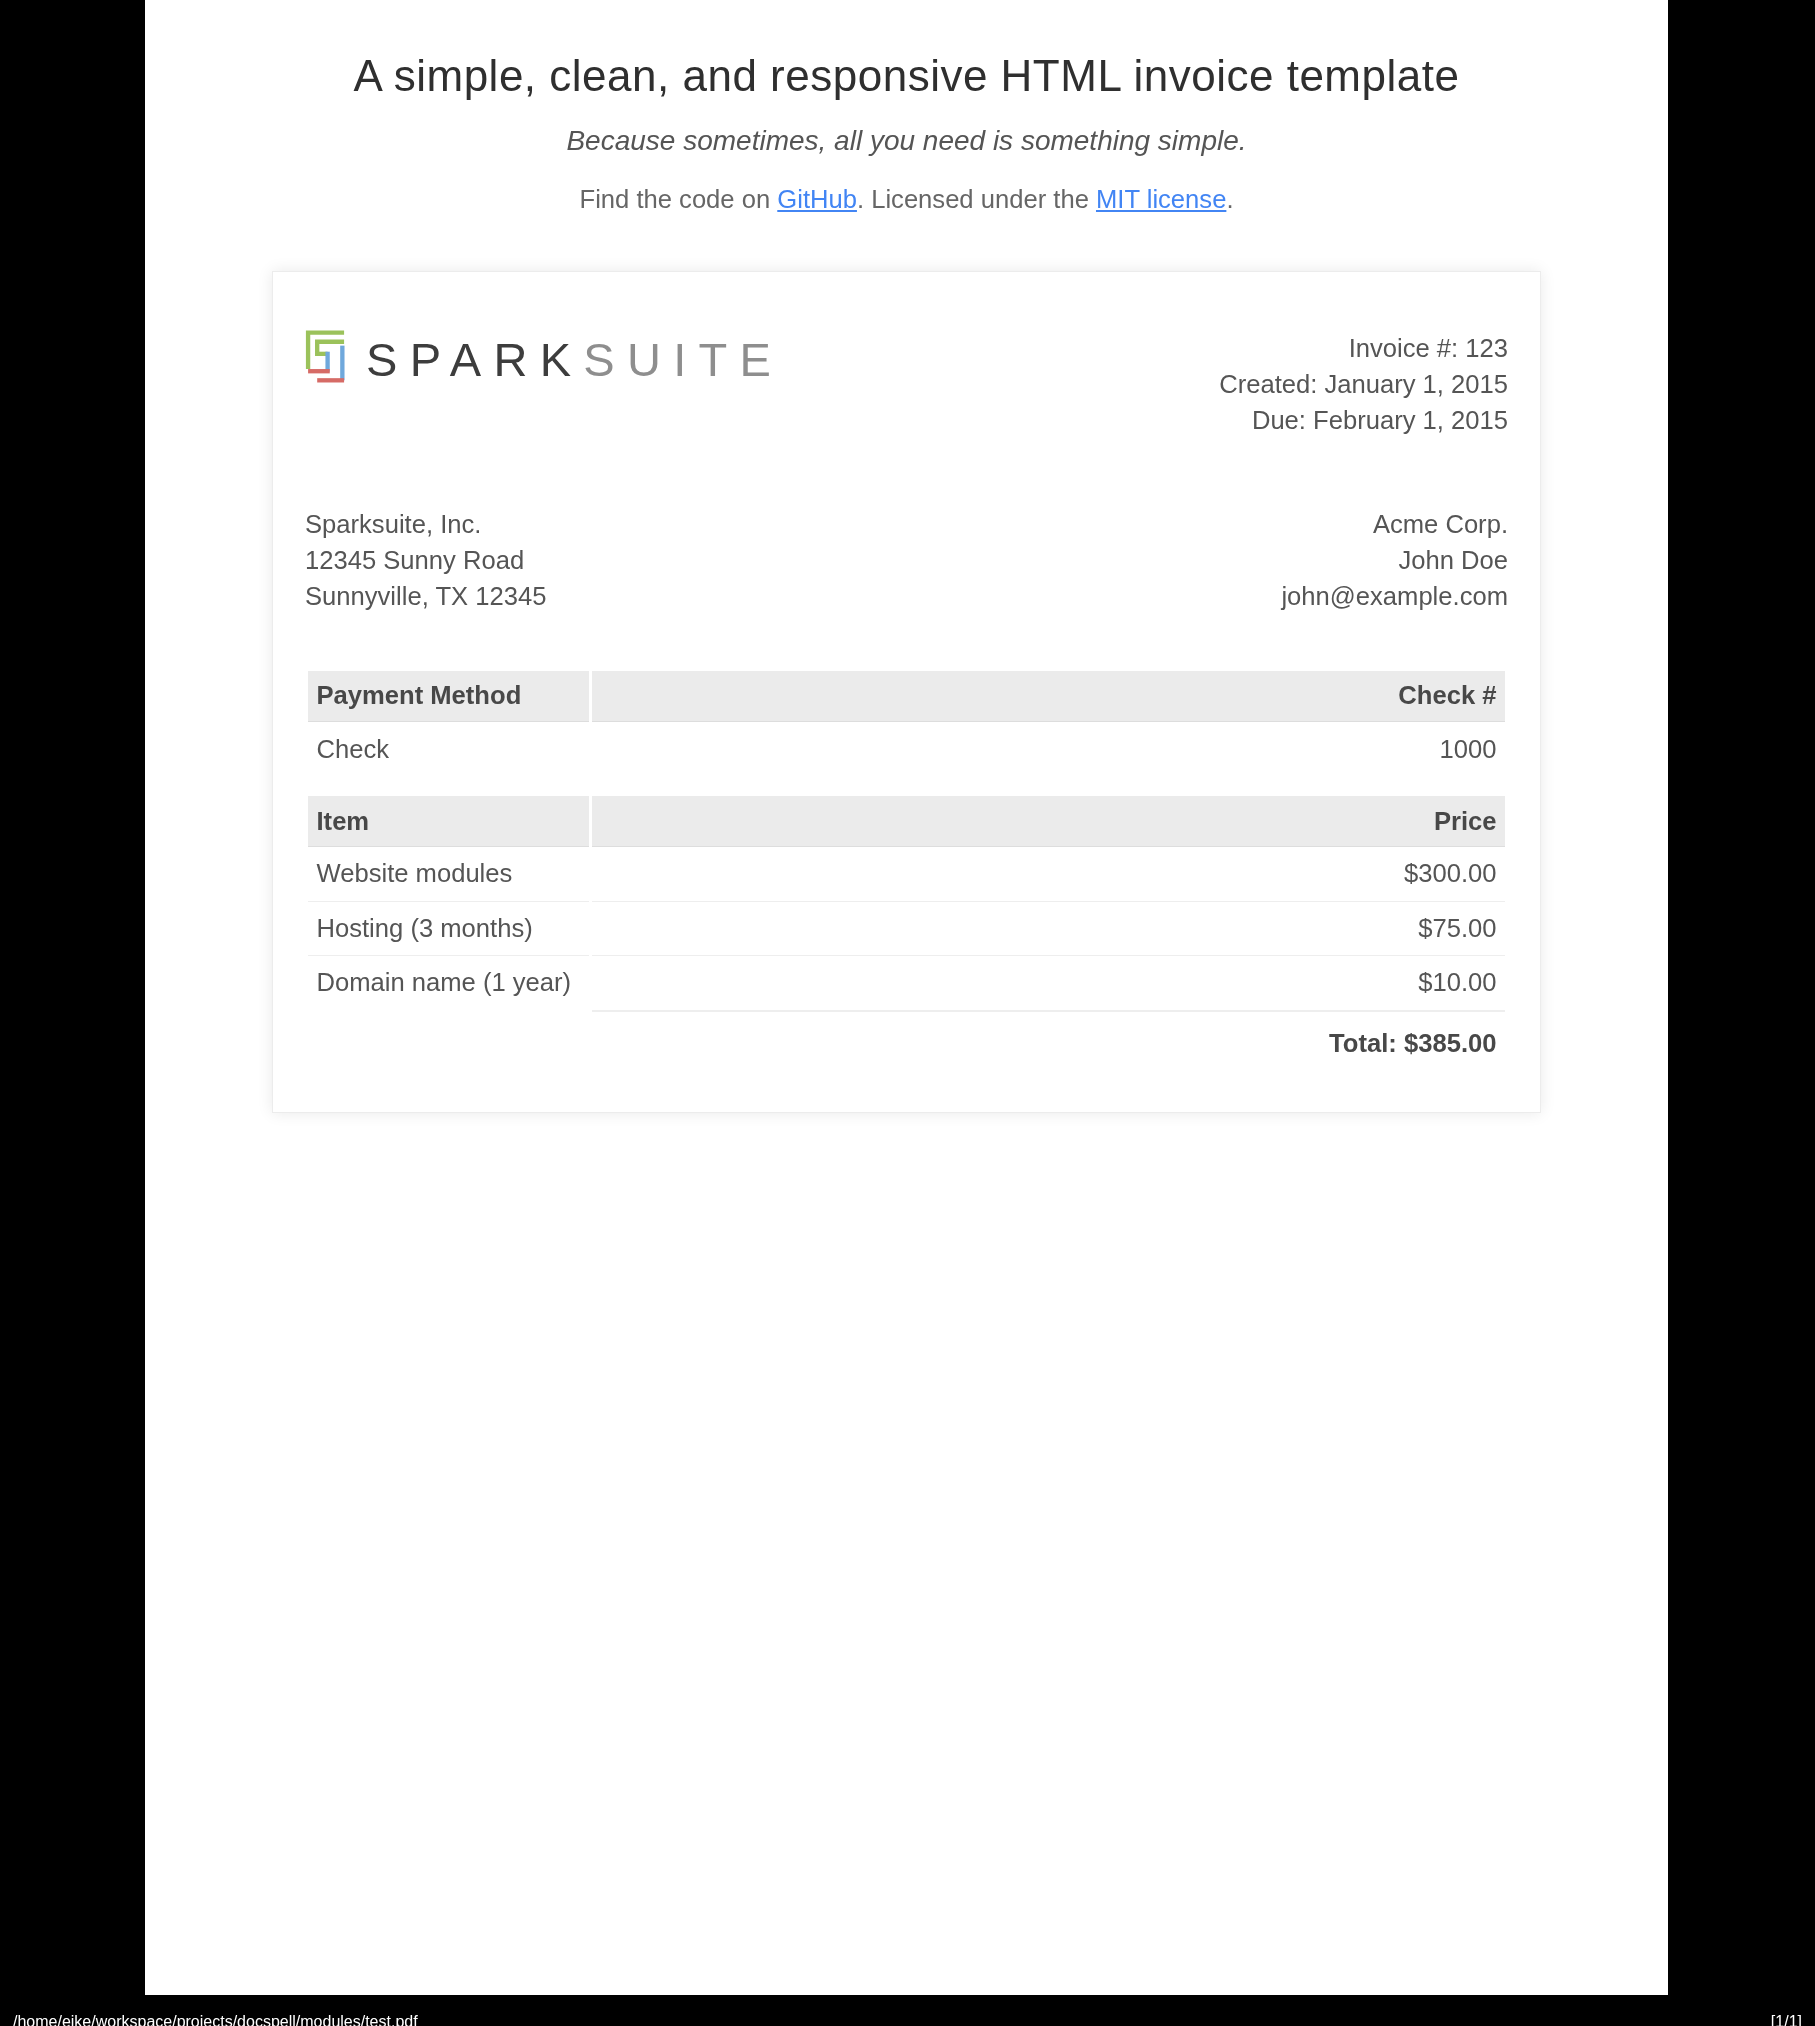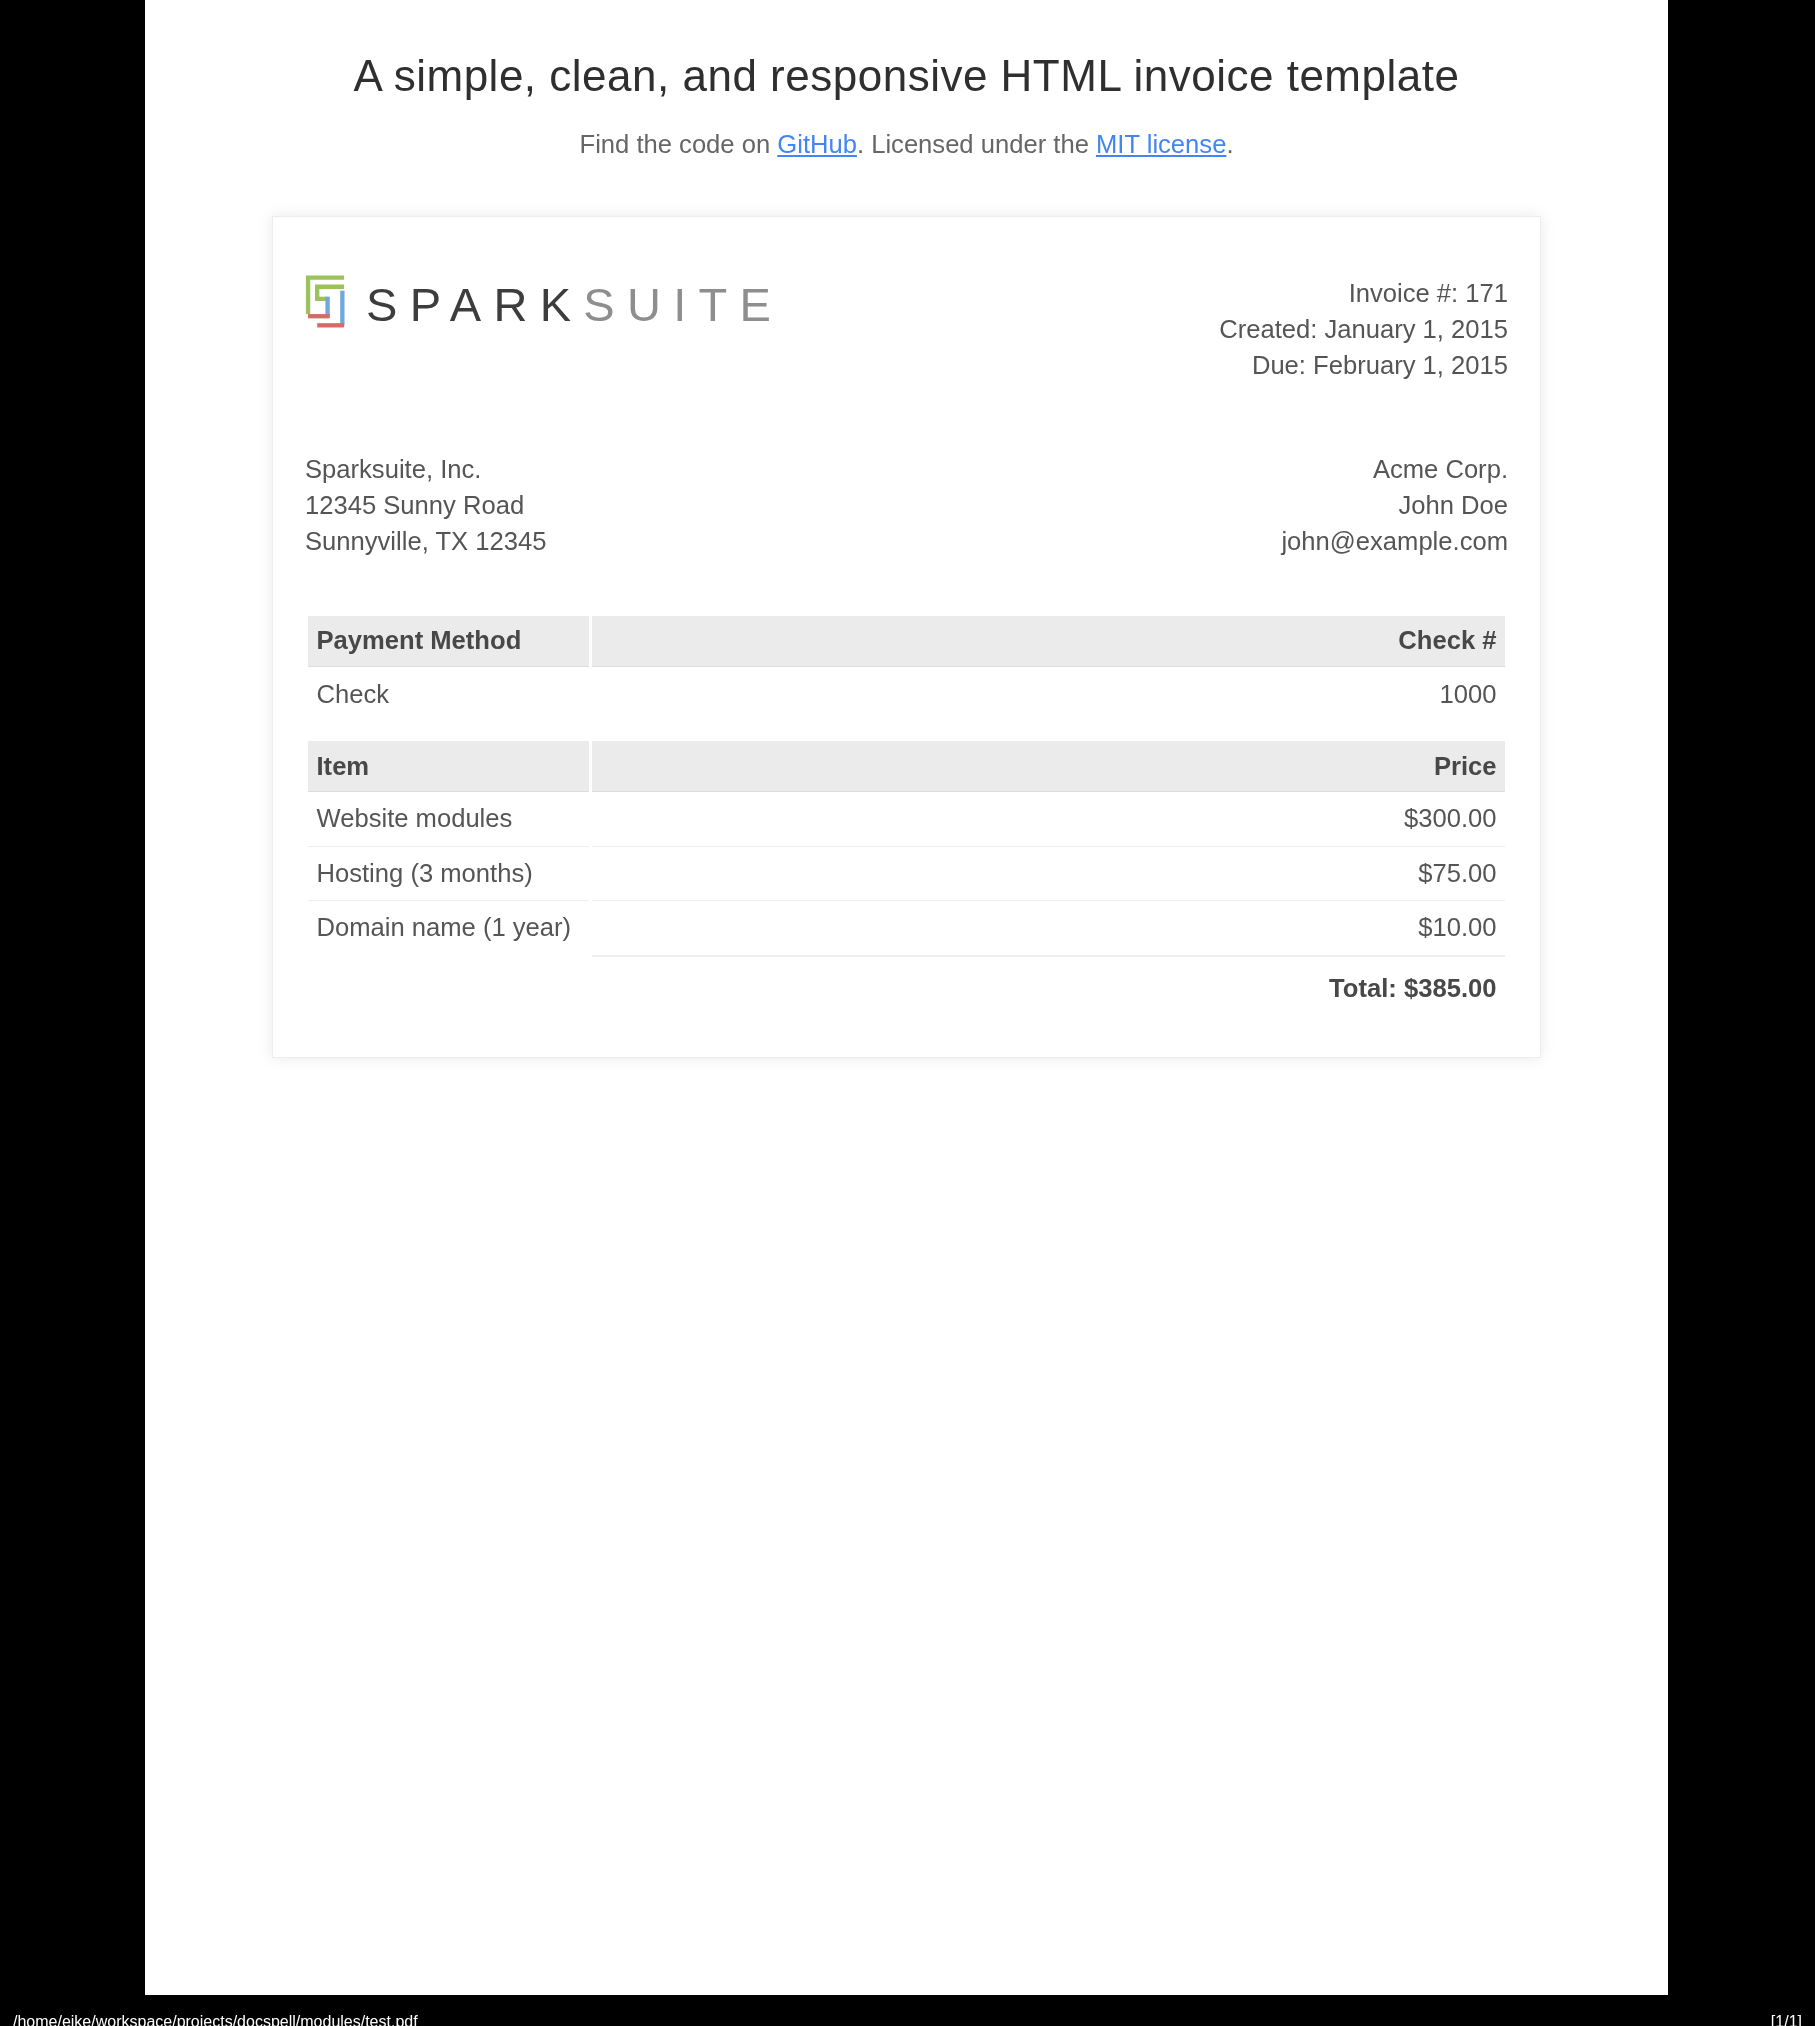--- a/index.html
+++ b/index.html
@@ -54,20 +54,21 @@
              display:flex;justify-content:space-between;align-items:center;
              padding:0 13px;box-sizing:border-box;}
 </style>
 </head>
 <body>
 
 <div class="viewer">
   <div class="page">
 
     <h1 class="page-title">A simple, clean, and responsive HTML invoice template</h1>
+    <div class="page-subtitle">Because sometimes, all you need is something simple.</div>
 
     <div class="links-line"><span>Find the code on </span><a>GitHub</a><span>. Licensed under the </span><a>MIT license</a><span>.</span></div>
 
     <div class="invoice-box">
 
       <div class="top-row">
         <div class="logo">
           <span>
             <svg width="40" height="59" viewBox="0 0 46 68" fill="none">
               <path d="M45 3 H3.5 V45" stroke="#9bc25b" stroke-width="5"></path>
@@ -75,21 +76,21 @@
               <path d="M14 27.5 H26" stroke="#9bc25b" stroke-width="5"></path>
               <path d="M26 25 V48" stroke="#6fa8dc" stroke-width="5"></path>
               <path d="M43 18 V58" stroke="#6fa8dc" stroke-width="5"></path>
               <path d="M3.5 47.5 H28.5" stroke="#d66b66" stroke-width="5"></path>
               <path d="M14 58 H45" stroke="#d66b66" stroke-width="5"></path>
             </svg>
           </span>
           <span class="logotype"><span class="logo-spark">SPARK</span><span class="logo-suite">SUITE</span></span>
         </div>
         <div class="invoice-meta">
-          <div>Invoice #: 171</div>
+          <div>Invoice #: 123</div>
           <div>Created: January 1, 2015</div>
           <div>Due: February 1, 2015</div>
         </div>
       </div>
 
       <div class="address-row">
         <div class="address-from">
           <div>Sparksuite, Inc.</div>
           <div>12345 Sunny Road</div>
           <div>Sunnyville, TX 12345</div>

